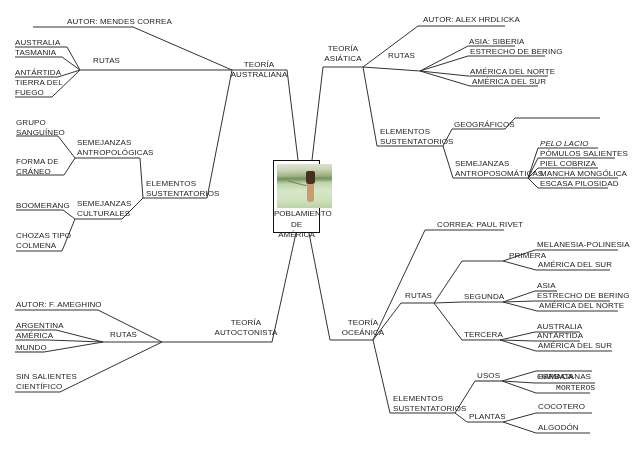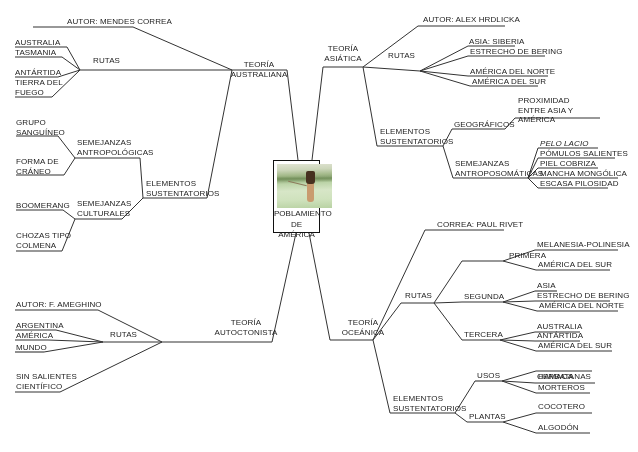--- a/index.html
+++ b/index.html
@@ -175,21 +175,20 @@
 
   <div class="lbl wrap ctr" style="left:320px;top:44px;width:46px;">TEORÍA ASIÁTICA</div>
   <div class="lbl" style="left:423px;top:15px;">AUTOR: ALEX HRDLICKA</div>
   <div class="lbl" style="left:388px;top:51px;">RUTAS</div>
   <div class="lbl" style="left:469px;top:37px;">ASIA: SIBERIA</div>
   <div class="lbl" style="left:470px;top:47px;">ESTRECHO DE BERING</div>
   <div class="lbl" style="left:470px;top:67px;">AMÉRICA DEL NORTE</div>
   <div class="lbl" style="left:472px;top:77px;">AMÉRICA DEL SUR</div>
   <div class="lbl wrap" style="left:380px;top:127px;width:66px;">ELEMENTOS SUSTENTATORIOS</div>
   <div class="lbl" style="left:454px;top:120px;">GEOGRÁFICOS</div>
-  <div class="lbl wrap" style="left:518px;top:96px;width:80px;">PROXIMIDAD ENTRE ASIA Y AMÉRICA</div>
   <div class="lbl wrap" style="left:455px;top:159px;width:82px;">SEMEJANZAS ANTROPOSOMÁTICAS</div>
   <div class="lbl" style="left:540px;top:139px;font-style:italic;">PELO LACIO</div>
   <div class="lbl" style="left:540px;top:149px;">PÓMULOS SALIENTES</div>
   <div class="lbl" style="left:540px;top:159px;">PIEL COBRIZA</div>
   <div class="lbl" style="left:540px;top:169px;">MANCHA MONGÓLICA</div>
   <div class="lbl" style="left:540px;top:179px;">ESCASA PILOSIDAD</div>
 
   <div class="lbl" style="left:16px;top:300px;">AUTOR: F. AMEGHINO</div>
   <div class="lbl" style="left:16px;top:321px;">ARGENTINA</div>
   <div class="lbl" style="left:16px;top:331px;">AMÉRICA</div>
@@ -209,21 +208,21 @@
   <div class="lbl" style="left:537px;top:291px;">ESTRECHO DE BERING</div>
   <div class="lbl" style="left:539px;top:301px;">AMÉRICA DEL NORTE</div>
   <div class="lbl" style="left:464px;top:330px;">TERCERA</div>
   <div class="lbl" style="left:537px;top:322px;">AUSTRALIA</div>
   <div class="lbl" style="left:537px;top:331px;">ANTÁRTIDA</div>
   <div class="lbl" style="left:538px;top:341px;">AMÉRICA DEL SUR</div>
   <div class="lbl wrap" style="left:393px;top:394px;width:66px;">ELEMENTOS SUSTENTATORIOS</div>
   <div class="lbl" style="left:477px;top:371px;">USOS</div>
   <div class="lbl" style="left:538px;top:372px;text-align:right;">HAMACA</div>
   <div class="lbl" style="left:537px;top:372px;">CERBATANAS</div>
-  <div class="lbl" style="left:538px;top:383px;">MORTEROS</div>
+  <div class="lbl" style="left:556px;top:383px;font-family:Liberation Mono, monospace;">MORTEROS</div>
   <div class="lbl" style="left:469px;top:412px;">PLANTAS</div>
   <div class="lbl" style="left:538px;top:402px;">COCOTERO</div>
   <div class="lbl" style="left:538px;top:423px;">ALGODÓN</div>
 
   <div class="center-box">
     <div class="cimg">
       <div class="fig-rod"></div>
       <div class="fig-body"></div>
       <div class="fig-hair"></div>
     </div>

